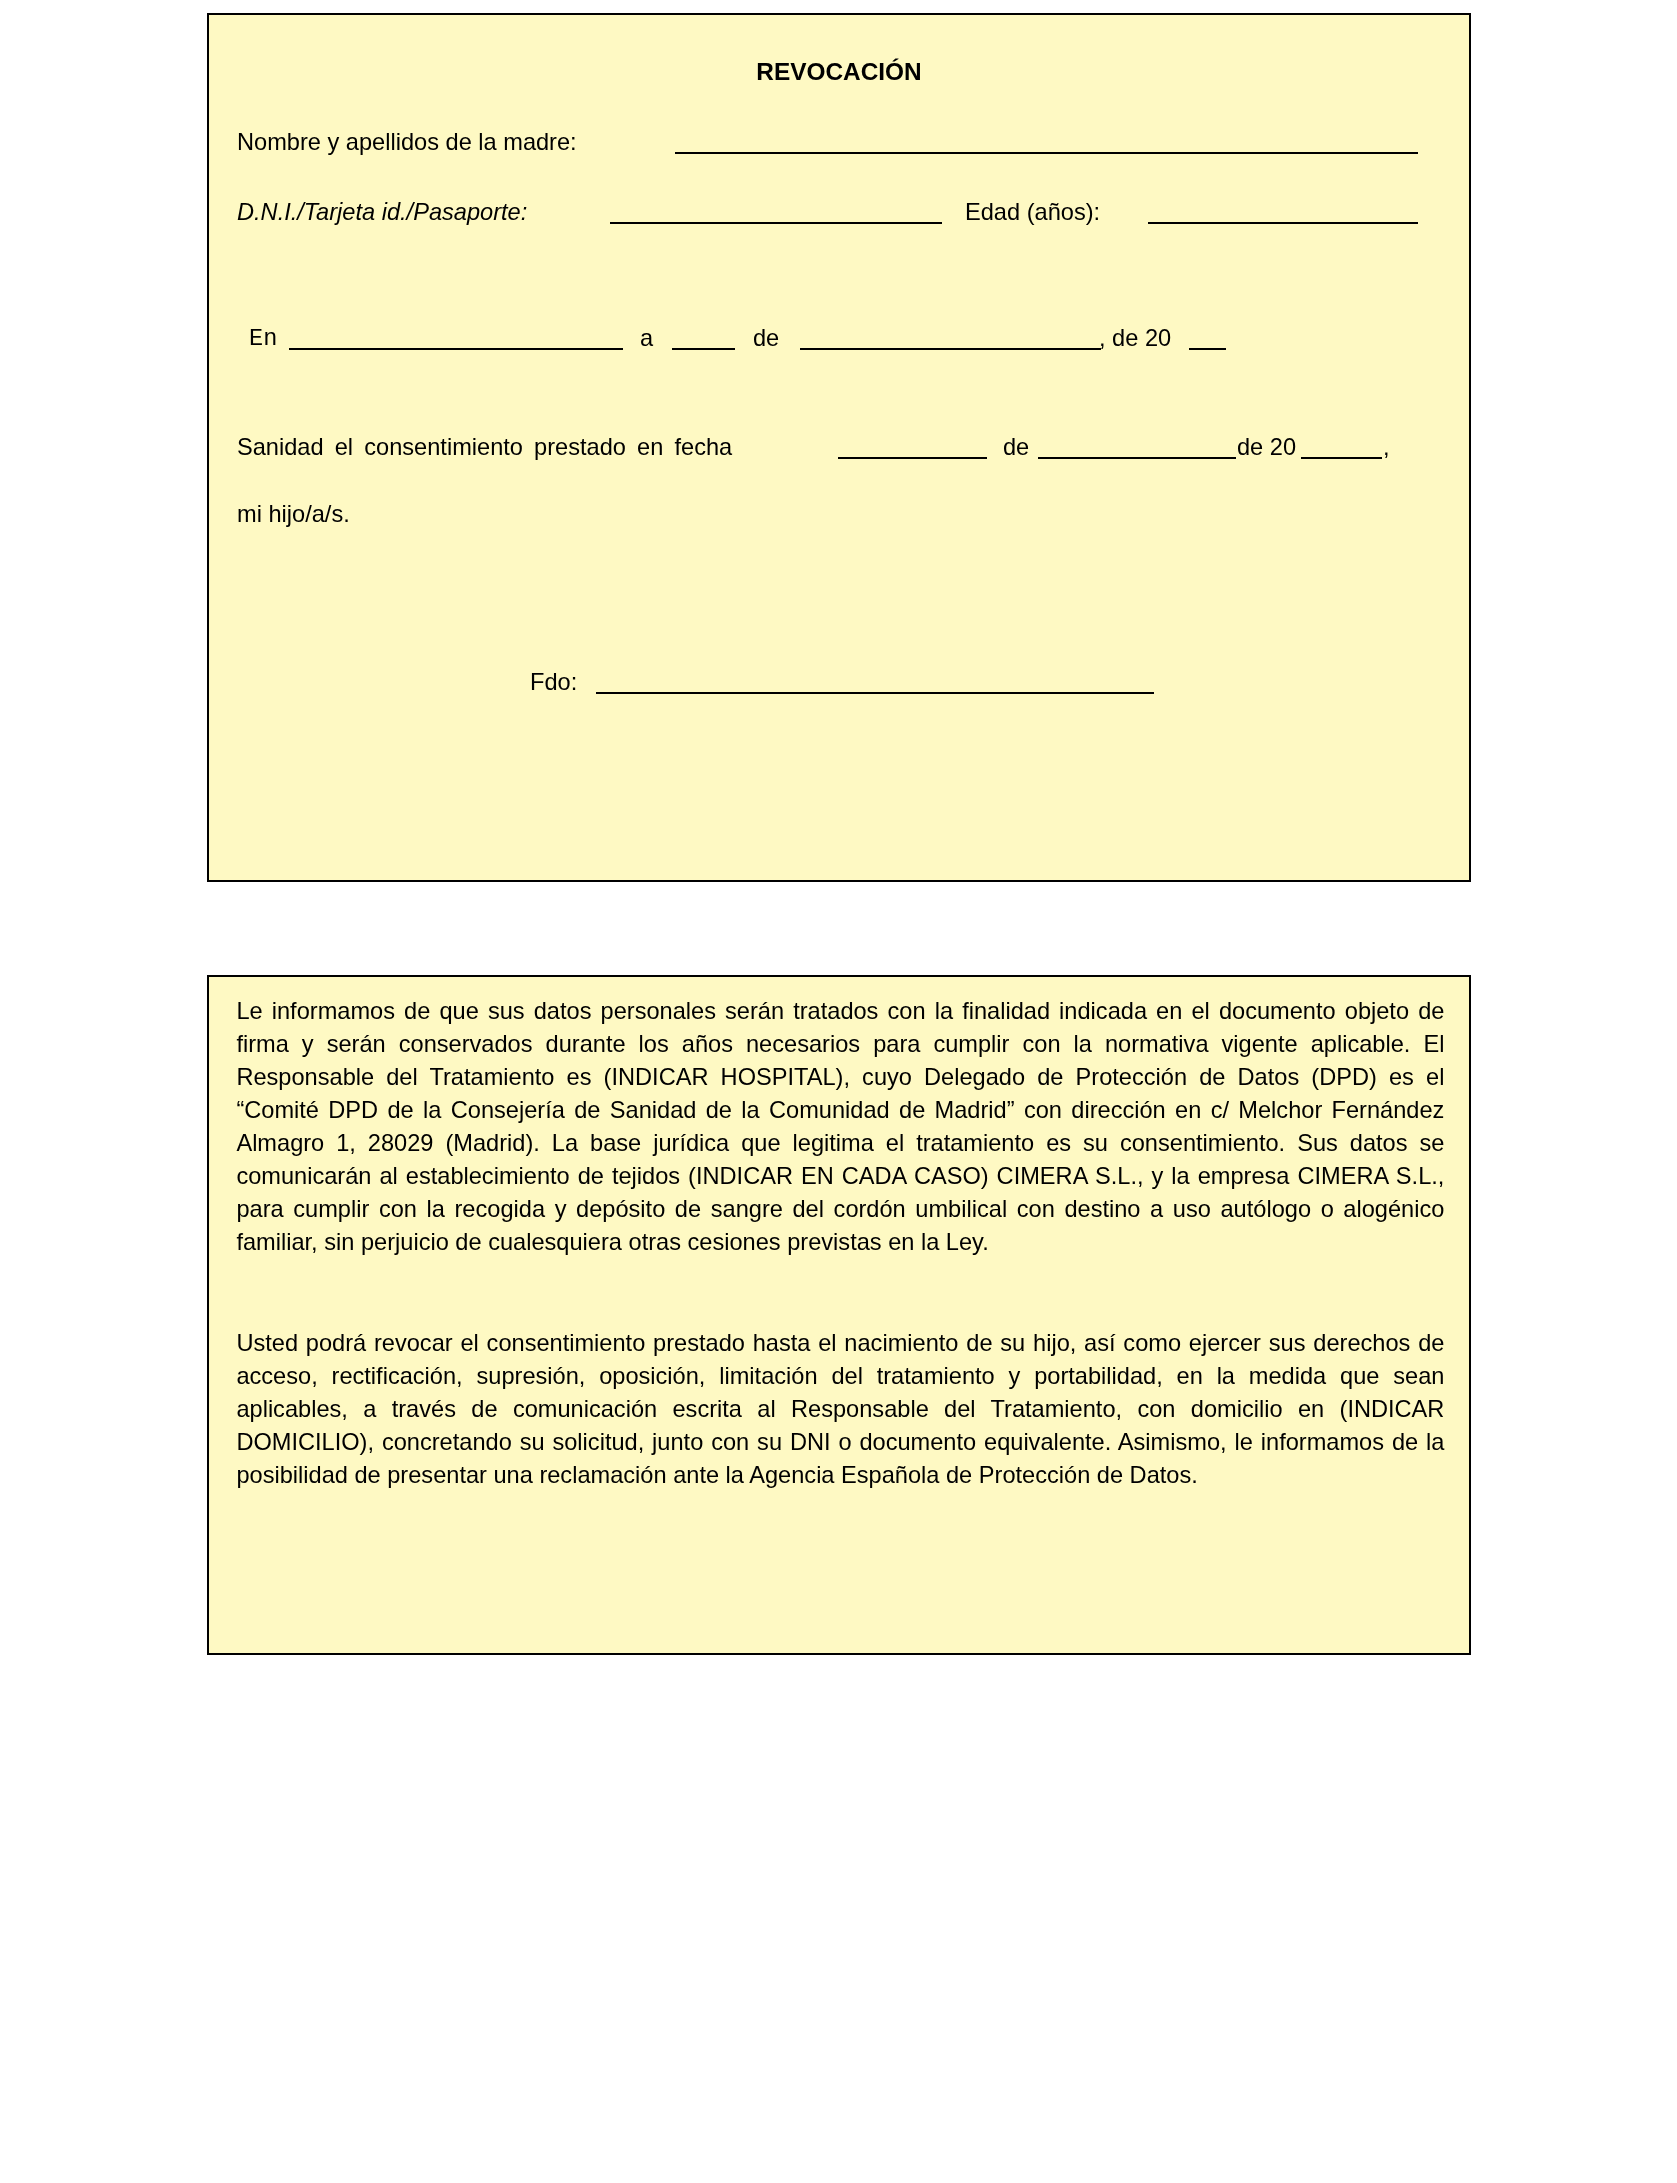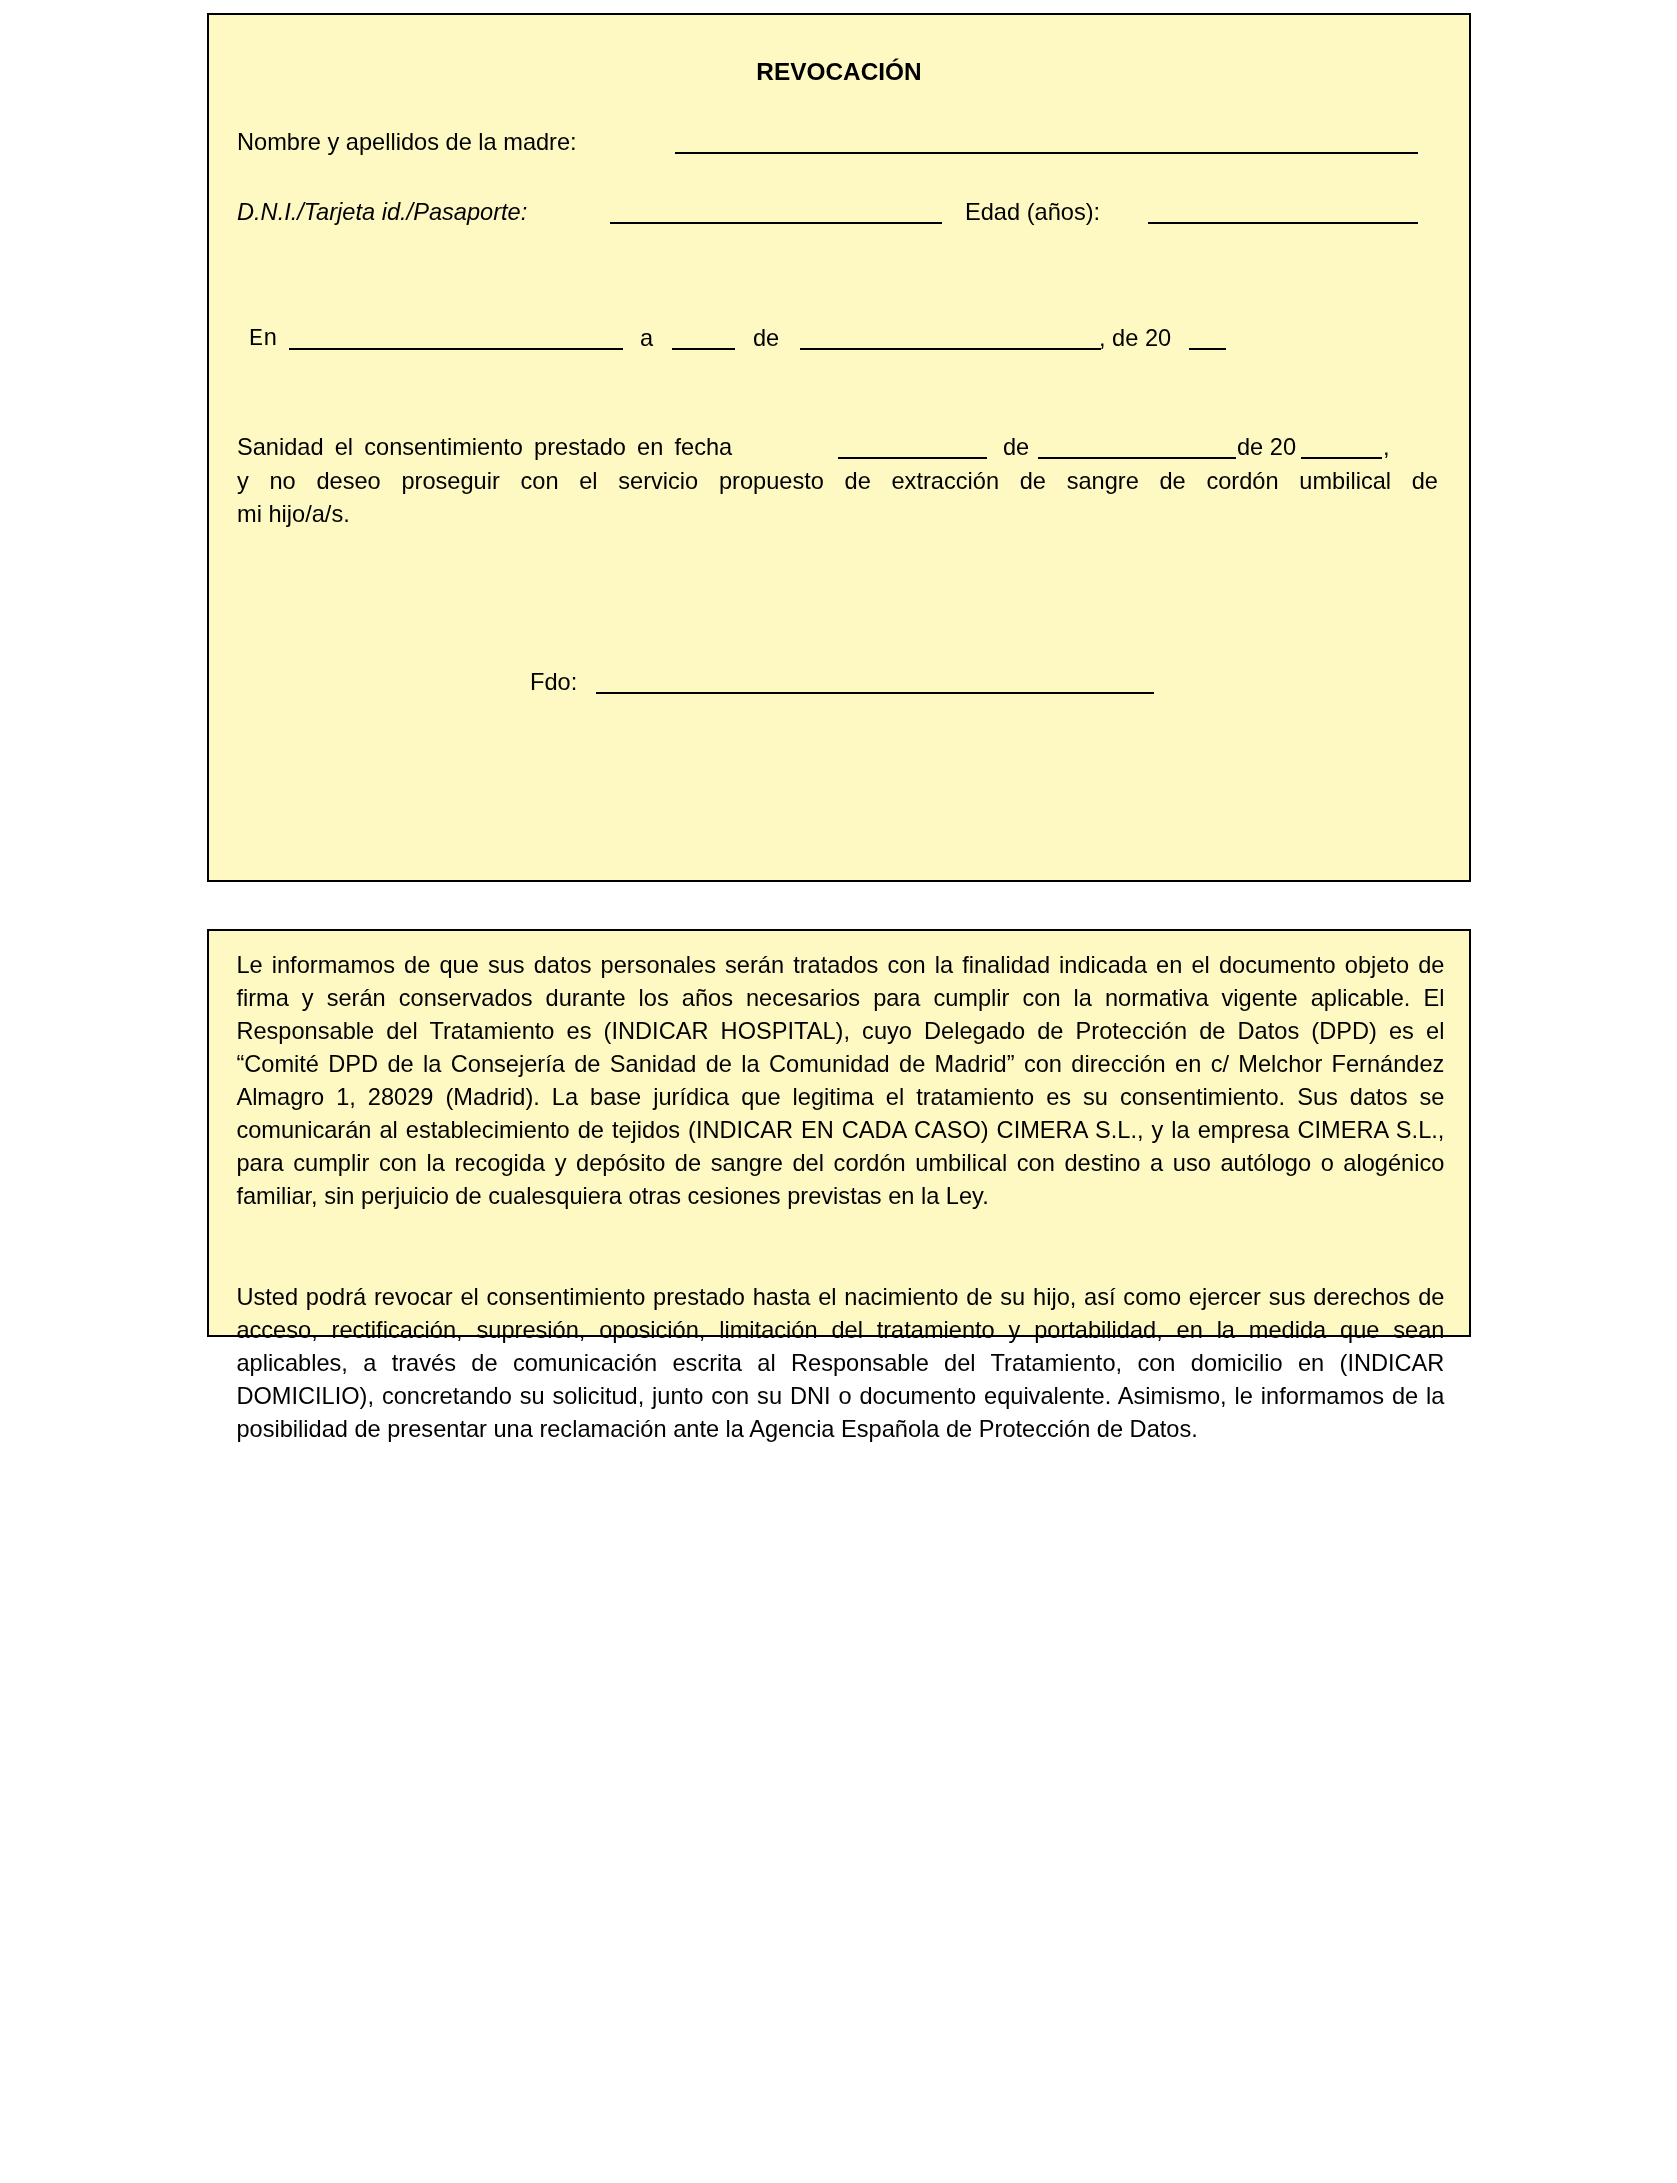--- a/index.html
+++ b/index.html
@@ -1,19 +1,19 @@
 <!DOCTYPE html>
 <html style="font-size:12.2px"><head>
 <meta charset="utf-8">
 <style>
   html, body { margin:0; padding:0; background:#ffffff; }
   body { width:1677px; height:2183px; position:relative; font-family:"Liberation Sans", sans-serif; color:#000; }
   .box { position:absolute; border:2.3px solid #000; box-sizing:border-box; background:#fef9c3; }
   #box1 { left:207px; top:13px; width:1264px; height:869px; }
-  #box2 { left:207px; top:929px; width:1264px; height:408px; }
+  #box2 { left:207px; top:975px; width:1264px; height:680px; }
   .t { position:absolute; font-size:23.6px; line-height:27.4px; white-space:nowrap; }
   .title { font-weight:bold; font-size:24.4px; left:0; width:100%; text-align:center; top:43px; }
   .line { position:absolute; height:0; border-bottom:2.3px solid #000; }
   .para { position:absolute; left:27.4px; width:1208px; font-size:23.6px; line-height:33px; text-align:justify; }
   .para2 { position:absolute; left:27.4px; width:1208px; font-size:23.6px; line-height:33px; text-align:justify; }
   .center { left:0; width:100%; text-align:center; }
 </style>
 </head>
 <body>
 
@@ -37,21 +37,20 @@
   <div class="t" style="left:890px; top:310px;">, de 20</div>
   <div class="line" style="left:980px; width:37px; top:333px;"></div>
 
   <div class="t" style="left:28px; top:419px; word-spacing:4.6px;">Sanidad el consentimiento prestado en fecha</div>
   <div class="line" style="left:629px; width:149px; top:442px;"></div>
   <div class="t" style="left:794px; top:419px;">de</div>
   <div class="line" style="left:829px; width:198px; top:442px;"></div>
   <div class="t" style="left:1028px; top:419px;">de 20</div>
   <div class="line" style="left:1092px; width:81px; top:442px;"></div>
   <div class="t" style="left:1174px; top:419px;">,</div>
-  <div class="t" style="left:28px; top:453px; width:1201px; text-align:justify; text-align-last:justify;">y no deseo proseguir con el servicio propuesto de extracción de sangre de cordón umbilical de</div>
   <div class="t" style="left:28px; top:486px;">mi hijo/a/s.</div>
 
   <div class="t" style="left:321px; top:654px;">Fdo:</div>
   <div class="line" style="left:387px; width:558px; top:677px;"></div>
 
 </div>
 
 <div id="box2" class="box">
   <div class="para" style="top:18.3px;">Le informamos de que sus datos personales serán tratados con la finalidad indicada en el documento objeto de firma y serán conservados durante los años necesarios para cumplir con la normativa vigente aplicable. El Responsable del Tratamiento es (INDICAR HOSPITAL), cuyo Delegado de Protección de Datos (DPD) es el “Comité DPD de la Consejería de Sanidad de la Comunidad de Madrid” con dirección en c/ Melchor Fernández Almagro 1, 28029 (Madrid). La base jurídica que legitima el tratamiento es su consentimiento. Sus datos se comunicarán al establecimiento de tejidos (INDICAR EN CADA CASO) CIMERA S.L., y la empresa CIMERA S.L., para cumplir con la recogida y depósito de sangre del cordón umbilical con destino a uso autólogo o alogénico familiar, sin perjuicio de cualesquiera otras cesiones previstas en la Ley.</div>
   <div class="para2" style="top:350px;">Usted podrá revocar el consentimiento prestado hasta el nacimiento de su hijo, así como ejercer sus derechos de acceso, rectificación, supresión, oposición, limitación del tratamiento y portabilidad, en la medida que sean aplicables, a través de comunicación escrita al Responsable del Tratamiento, con domicilio en (INDICAR DOMICILIO), concretando su solicitud, junto con su DNI o documento equivalente. Asimismo, le informamos de la posibilidad de presentar una reclamación ante la Agencia Española de Protección de Datos.</div>

